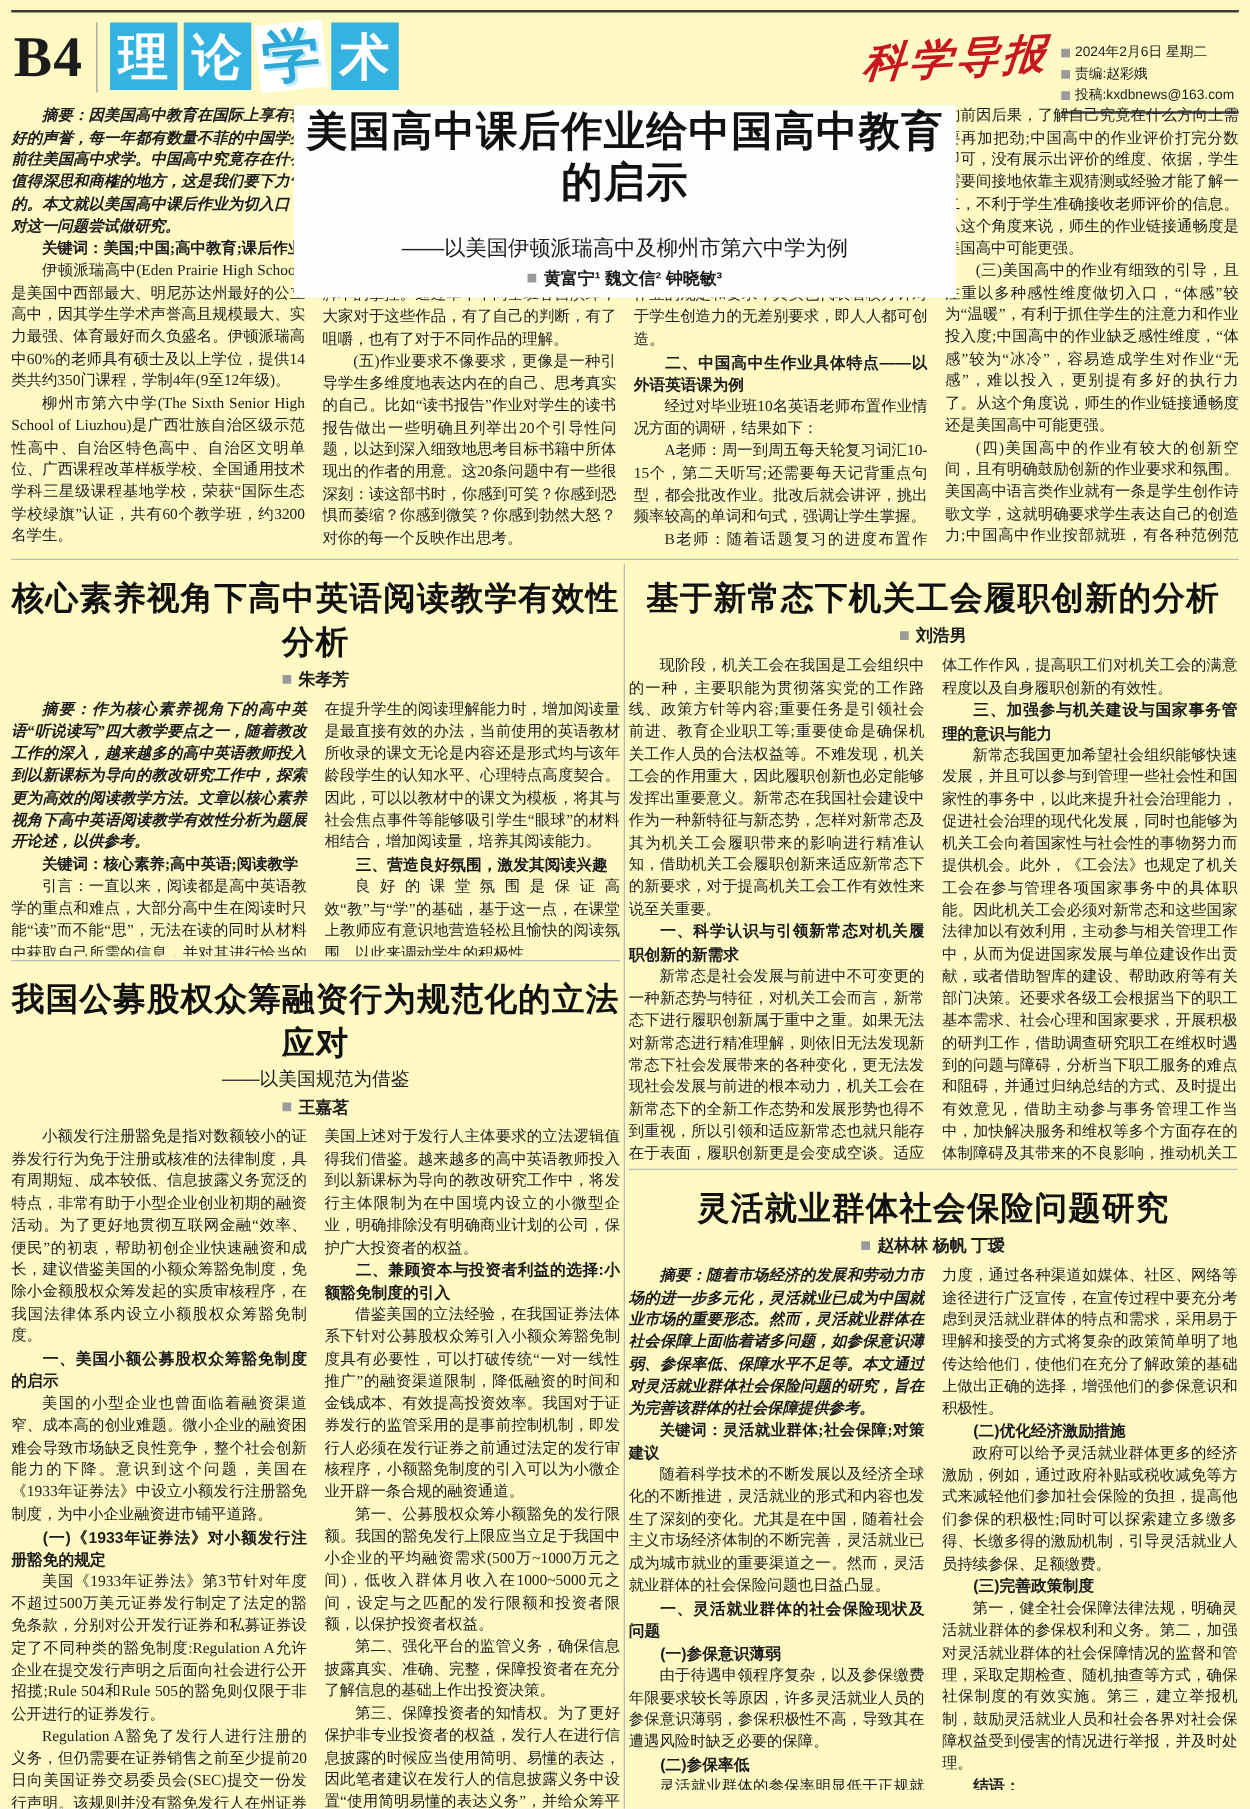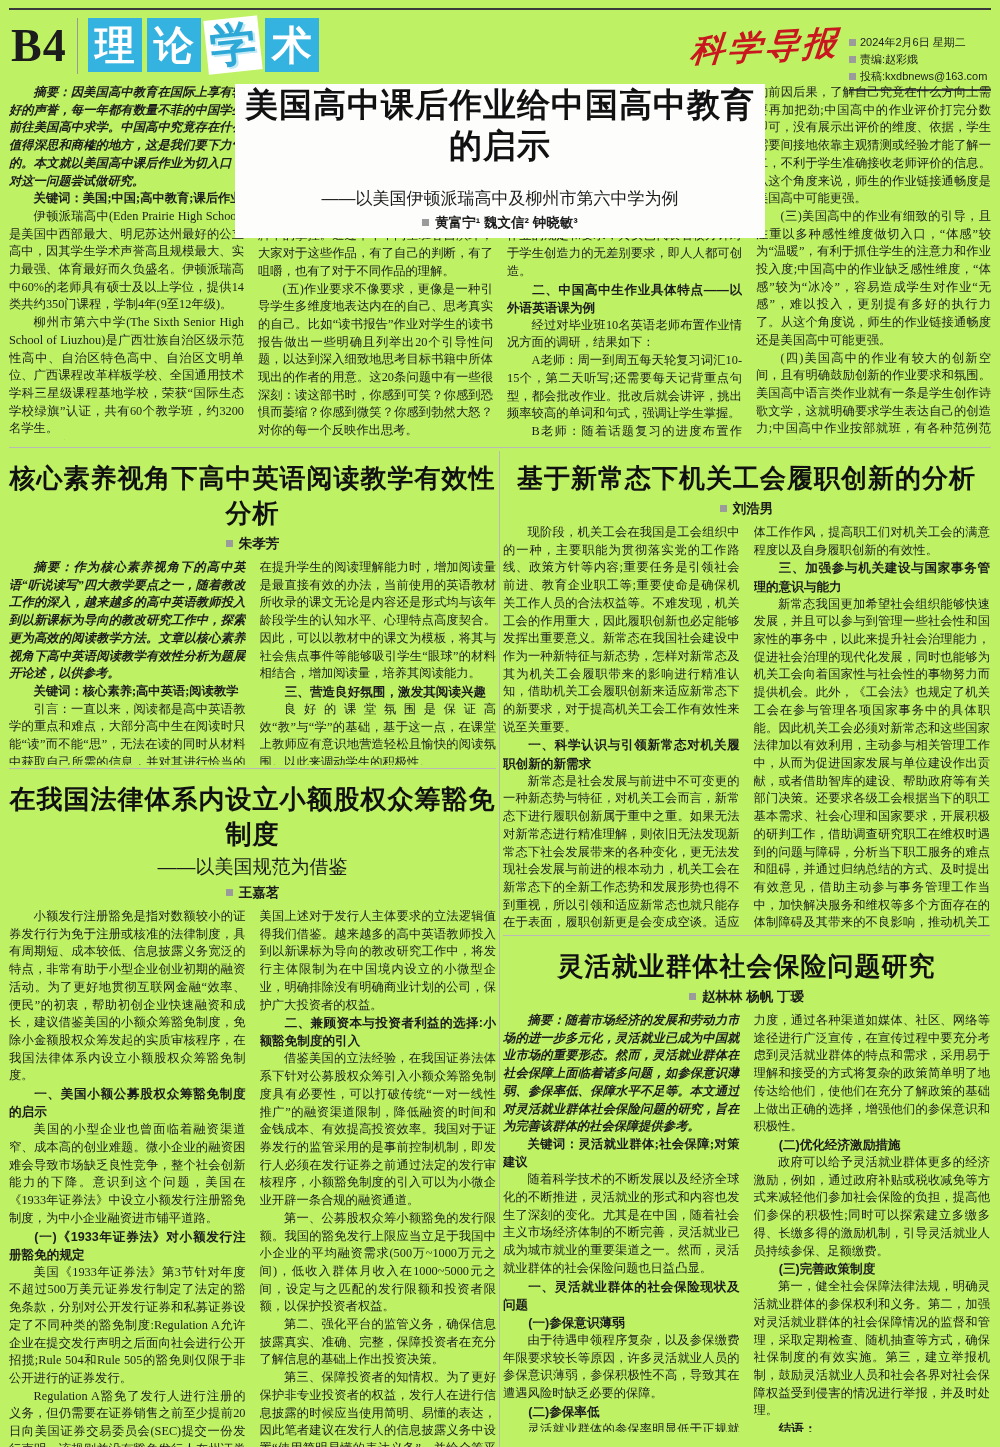--- a/index.html
+++ b/index.html
@@ -1,18 +1,18 @@
 <!DOCTYPE html>
 <html><head>
 <meta charset="utf-8">
 <style>
   * { margin:0; padding:0; box-sizing:border-box; }
   html,body { width:1000px; background:#f6f6f4; }
   body { font-family:"Liberation Serif","DejaVu Serif",serif; color:#1c1c1c; }
-  .page { width:1000px; height:1447px; background:#bef264; padding:6px 9px 0; overflow:hidden; position:relative; }
+  .page { width:1000px; height:1447px; background:#fef9c3; padding:6px 9px 0; overflow:hidden; position:relative; }
   .top-rule { border-top:2px solid #3a3a3a; margin:2px 0 6px; }
 
   
   .hdr { display:flex; align-items:flex-start; height:66px; position:relative; }
   .pageno { font-size:46px; font-weight:bold; font-family:"Liberation Serif",serif; line-height:60px; letter-spacing:1px; padding:0 10px 0 2px; }
   .hdr-sep { width:1px; background:#999; height:56px; margin:2px 10px 0 0; }
   .tiles { display:flex; gap:5px; margin-top:2px; }
   .tile { width:54px; height:54px; background:#35b3e0; color:#fff; font-family:"Liberation Sans",sans-serif; font-weight:bold; font-size:40px; display:flex; align-items:center; justify-content:center; }
   .tile.art { background:#fff; color:#2ea8d6; transform:rotate(-6deg); font-size:46px; text-shadow:2px 2px 0 #bfe9f5; }
   .masthead { position:absolute; right:152px; top:8px; color:#c8171e; font-weight:bold; font-size:34px; font-style:italic; transform:skew(-8deg) rotate(-3deg); letter-spacing:3px; font-family:"DejaVu Serif",serif; }
@@ -46,21 +46,21 @@
 
   
   .lower { display:flex; margin-top:2px; }
   .half { width:487px; }
   .v-rule { width:1px; background:#b9b9b6; margin:0 3px; }
   .t2-title { font-size:26px; letter-spacing:1px; padding-top:10px; }
   .a2 .col { height:206px; }
   .a3 .col { height:408px; }
   .a4 .col { height:592px; }
   .a5 .col { height:420px; }
-  .a4 .a-sub { font-size:19px; margin-top:2px; }
+  .a4 .a-sub { font-size:15px; margin-top:2px; }
 </style>
 </head>
 <body>
 
 <div class="page">
   <div class="top-rule"></div>
 
   <div class="hdr">
     <div class="pageno">B4</div>
     <div class="hdr-sep"></div>
@@ -136,21 +136,21 @@
             </div>
           <div class="col">
               <p class="para cont">在提升学生的阅读理解能力时，增加阅读量是最直接有效的办法，当前使用的英语教材所收录的课文无论是内容还是形式均与该年龄段学生的认知水平、心理特点高度契合。因此，可以以教材中的课文为模板，将其与社会焦点事件等能够吸引学生“眼球”的材料相结合，增加阅读量，培养其阅读能力。</p>
               <p class="para h1">三、营造良好氛围，激发其阅读兴趣</p>
               <p class="para body">良好的课堂氛围是保证高效“教”与“学”的基础，基于这一点，在课堂上教师应有意识地营造轻松且愉快的阅读氛围。以此来调动学生的积极性。</p>
             </div>
         </div>
       </div>
       <div class="h-div"></div>
       <div class="a4">
-        <div class="a-title t2-title">在我国法律体系内设立小额股权众筹豁免制度</div>
+        <div class="a-title t2-title">我国公募股权众筹融资行为规范化的立法应对</div>
         <div class="a-sub">——以美国规范为借鉴</div>
         <div class="byline"><span class="sq"></span><span>王嘉茗</span></div>
         <div class="cols">
           <div class="col">
               <p class="para body">小额发行注册豁免是指对数额较小的证券发行行为免于注册或核准的法律制度，具有周期短、成本较低、信息披露义务宽泛的特点，非常有助于小型企业创业初期的融资活动。为了更好地贯彻互联网金融“效率、便民”的初衷，帮助初创企业快速融资和成长，建议借鉴美国的小额众筹豁免制度，免除小金额股权众筹发起的实质审核程序，在我国法律体系内设立小额股权众筹豁免制度。</p>
               <p class="para h1">一、美国小额公募股权众筹豁免制度的启示</p>
               <p class="para body">美国的小型企业也曾面临着融资渠道窄、成本高的创业难题。微小企业的融资困难会导致市场缺乏良性竞争，整个社会创新能力的下降。意识到这个问题，美国在《1933年证券法》中设立小额发行注册豁免制度，为中小企业融资进市铺平道路。</p>
               <p class="para h2">(一)《1933年证券法》对小额发行注册豁免的规定</p>
               <p class="para body">美国《1933年证券法》第3节针对年度不超过500万美元证券发行制定了法定的豁免条款，分别对公开发行证券和私募证券设定了不同种类的豁免制度:Regulation A允许企业在提交发行声明之后面向社会进行公开招揽;Rule 504和Rule 505的豁免则仅限于非公开进行的证券发行。</p>
               <p class="para body">Regulation A豁免了发行人进行注册的义务，但仍需要在证券销售之前至少提前20日向美国证券交易委员会(SEC)提交一份发行声明。该规则并没有豁免发行人在州证券法上的注册义务，因此发行人依旧负担着相对沉重的时间与经济成本、导致实践效果并不理想。基于上述情况，美国立法者对该规则的适用范围、发行人资格、发行程序等方面进行了调适，主要修改部分包括:(1)将年度发行限额提高至5000万美元，并根据金额的大小分不同层次对豁免进行规制;(2)针对“合格购买者”豁免州证券法注册义务;(3)对不同层次的发行人实行差异化的信息披露政策。Regulation A+获得了市场的积极反响。统计表明，截止至2016年4月，累计被提交或批准的发行申请共150多份，金额累计超过12亿美元。可见，经过这一的修订，美国证券法为初创企业的小额集资提供了切实可行的路径，同时兼顾了对投资者利益的保障，可谓是在促进经济发展和投资者权益保障之间实现了相对的平衡。</p>

